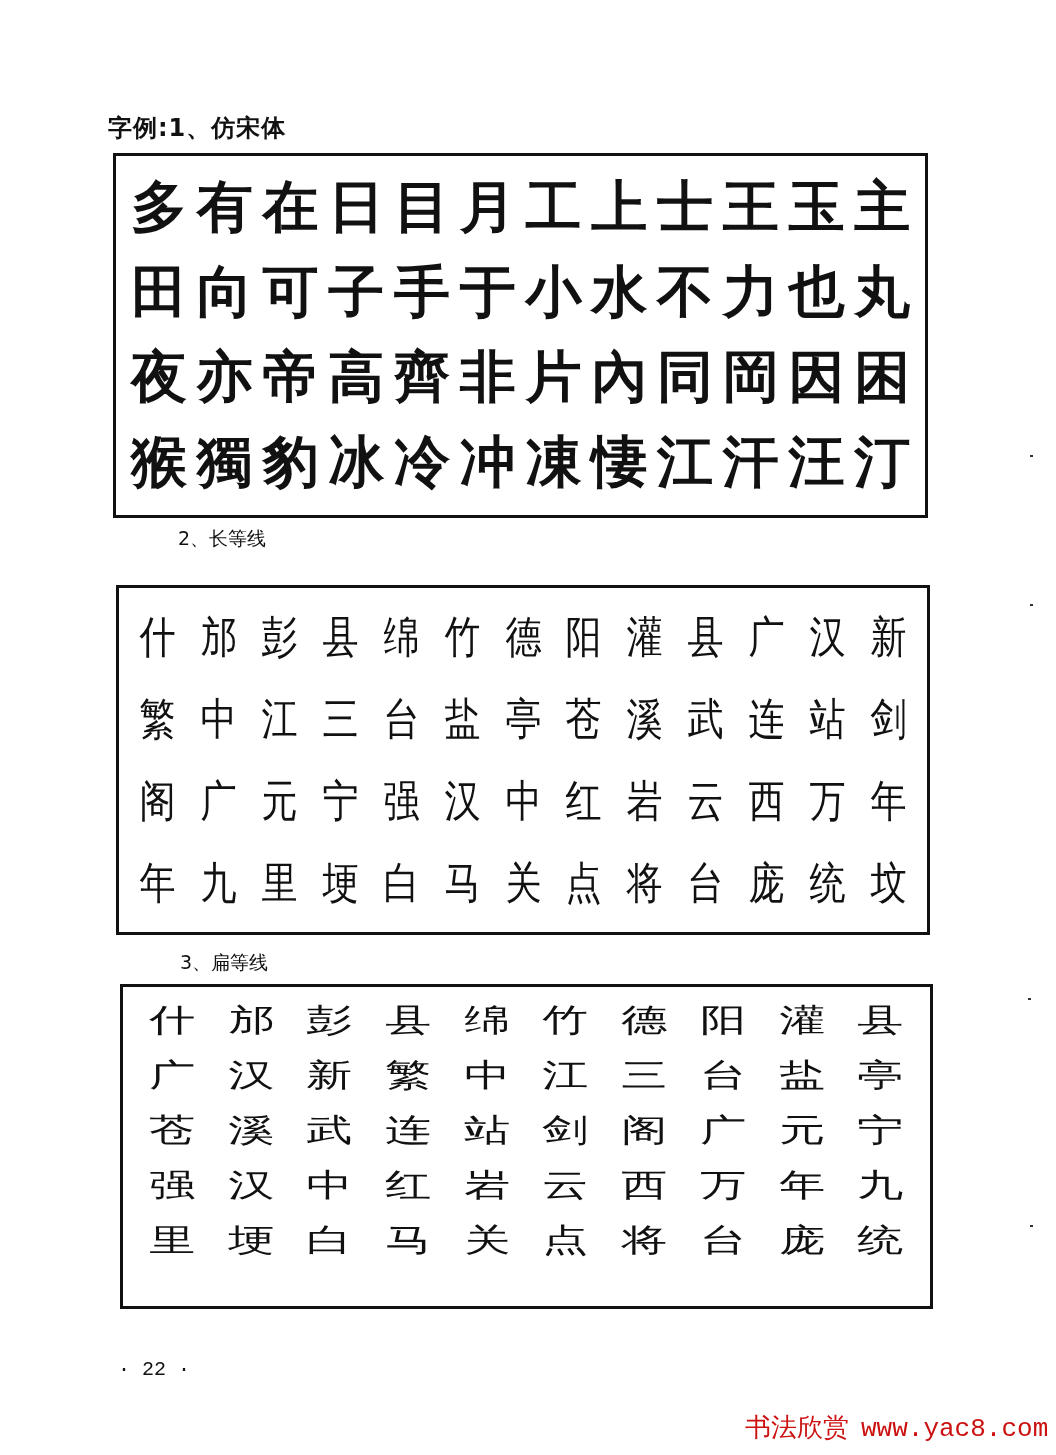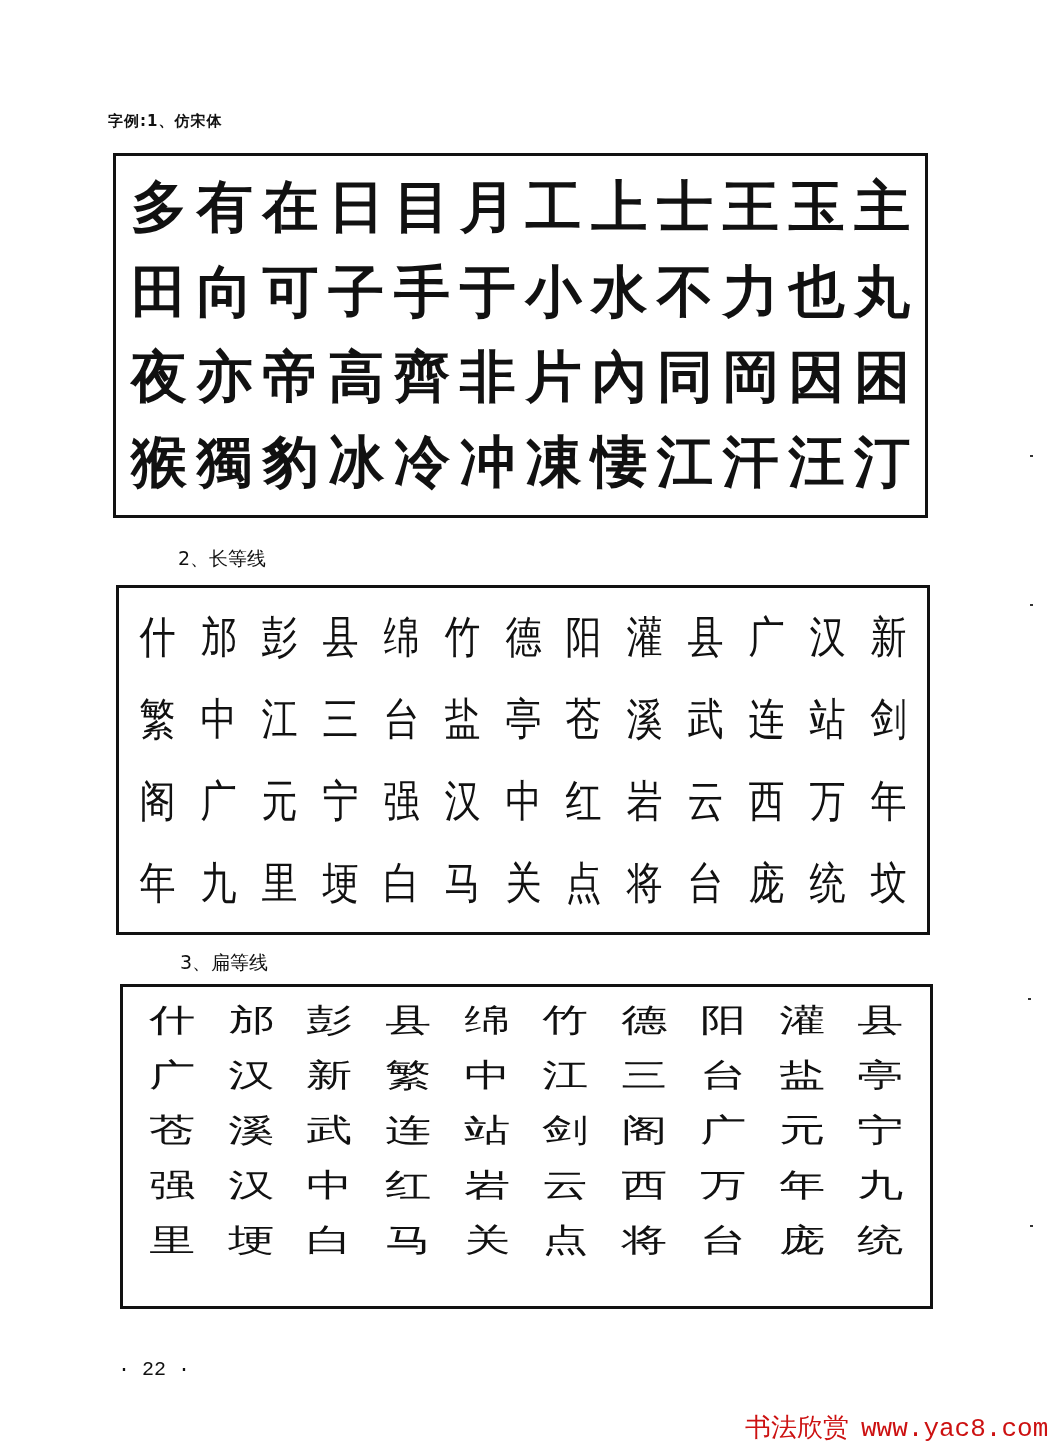--- a/index.html
+++ b/index.html
@@ -2,21 +2,21 @@
 <html><head>
   <meta charset="utf-8">
   <style>
     html, body { margin: 0; padding: 0; }
     body {
       width: 1056px; height: 1455px; position: relative;
       background: #ffffff; color: #111111; overflow: hidden;
       font-family: "DejaVu Serif", "Liberation Serif", serif;
     }
     .heading {
-      position: absolute; font-size: 15px; font-weight: bold; color: #111;
+      position: absolute; font-size: 24px; font-weight: bold; color: #111;
       font-family: "DejaVu Sans", "Liberation Sans", sans-serif;
       letter-spacing: 1px;
     }
     .subheading {
       position: absolute; font-size: 19px; color: #111;
       font-family: "DejaVu Sans", "Liberation Sans", sans-serif;
     }
     .box {
       position: absolute; box-sizing: border-box;
       border: 3px solid #111; background: #fff;
@@ -124,21 +124,21 @@
       <div class="cell">冲</div>
       <div class="cell">凍</div>
       <div class="cell">悽</div>
       <div class="cell">江</div>
       <div class="cell">汗</div>
       <div class="cell">汪</div>
       <div class="cell">汀</div>
     </div>
 </div>
 
-<div class="subheading" style="left:178px; top:546px;">2、长等线</div>
+<div class="subheading" style="left:178px; top:526px;">2、长等线</div>
 
 <div class="box" id="box2">
   <div class="grid" id="grid2" style="grid-template-columns: repeat(13, 1fr); grid-template-rows: repeat(4, 1fr);">
       <div class="cell">什</div>
       <div class="cell">邡</div>
       <div class="cell">彭</div>
       <div class="cell">县</div>
       <div class="cell">绵</div>
       <div class="cell">竹</div>
       <div class="cell">德</div>

